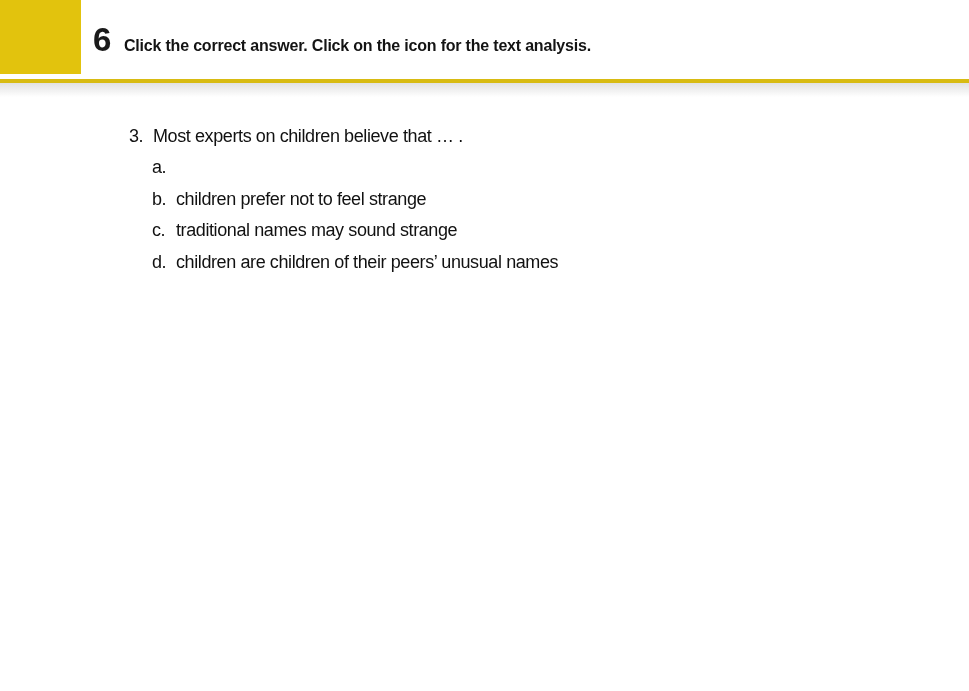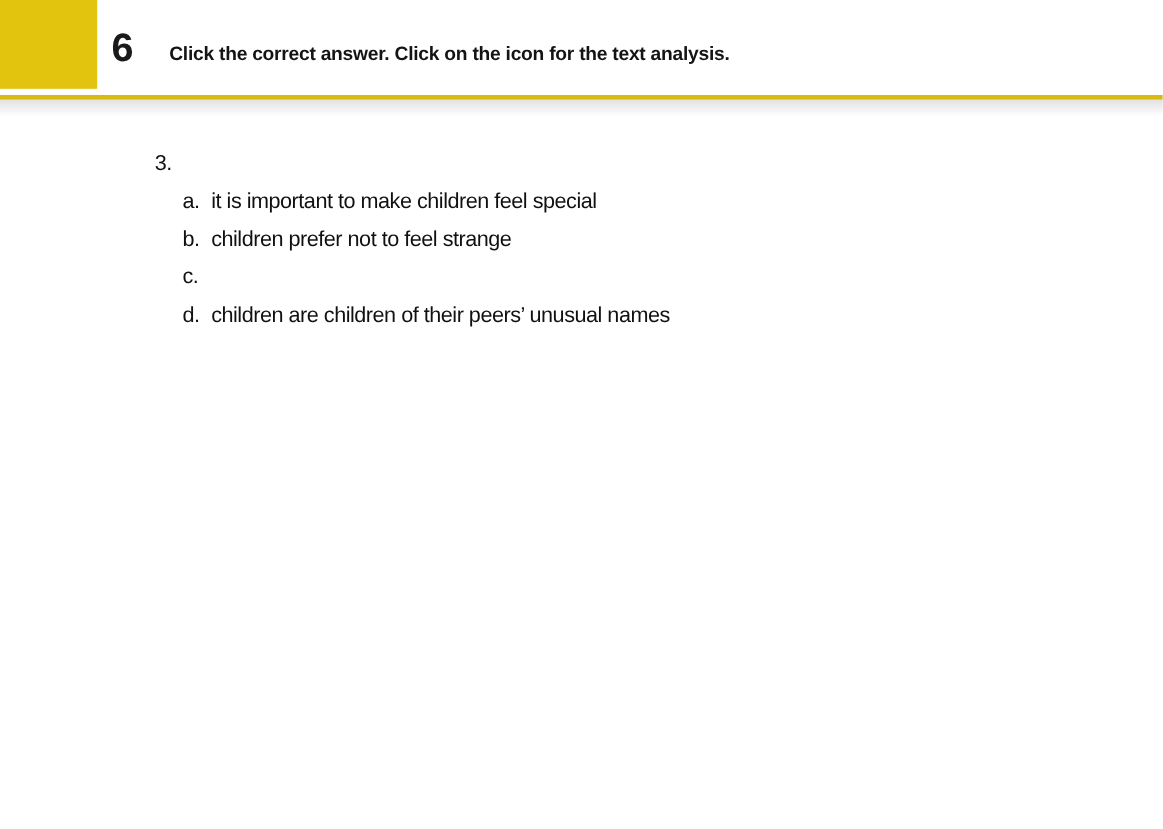--- a/index.html
+++ b/index.html
@@ -26,21 +26,21 @@
   .exercise-number {
     position: absolute;
     left: 93px; top: 23px;
     font-size: 33px;
     font-weight: 700;
     color: #1a1a1a;
     line-height: 1;
   }
   .instruction {
     position: absolute;
-    left: 141px; top: 36px;
+    left: 124px; top: 36px;
     font-size: 16px;
     font-weight: 600;
     letter-spacing: -0.2px;
     color: #141414;
     line-height: 1.2;
   }
   .gold-rule {
     width: 100%; height: 4px;
     background: #d8bb12;
   }
@@ -82,33 +82,34 @@
     <div class="instruction">Click the correct answer. Click on the icon for the text analysis.</div>
   </div>
 
   <div class="gold-rule"></div>
   <div class="rule-shadow"></div>
 
   <div class="content">
 
     <div class="question-row">
       <span class="q-number">3.</span>
+      <span class="q-text">Most experts on children believe that … .</span>
     </div>
 
     <div class="options">
       <div class="option-row">
         <span class="opt-letter">a.</span>
-        <span class="opt-text">it is important to make children feel special</span>
       </div>
       <div class="option-row">
         <span class="opt-letter">b.</span>
         <span class="opt-text">children prefer not to feel strange</span>
       </div>
       <div class="option-row">
         <span class="opt-letter">c.</span>
+        <span class="opt-text">traditional names may sound strange</span>
       </div>
       <div class="option-row">
         <span class="opt-letter">d.</span>
         <span class="opt-text">children are children of their peers’ unusual names</span>
       </div>
     </div>
 
   </div>
 
 </div>

